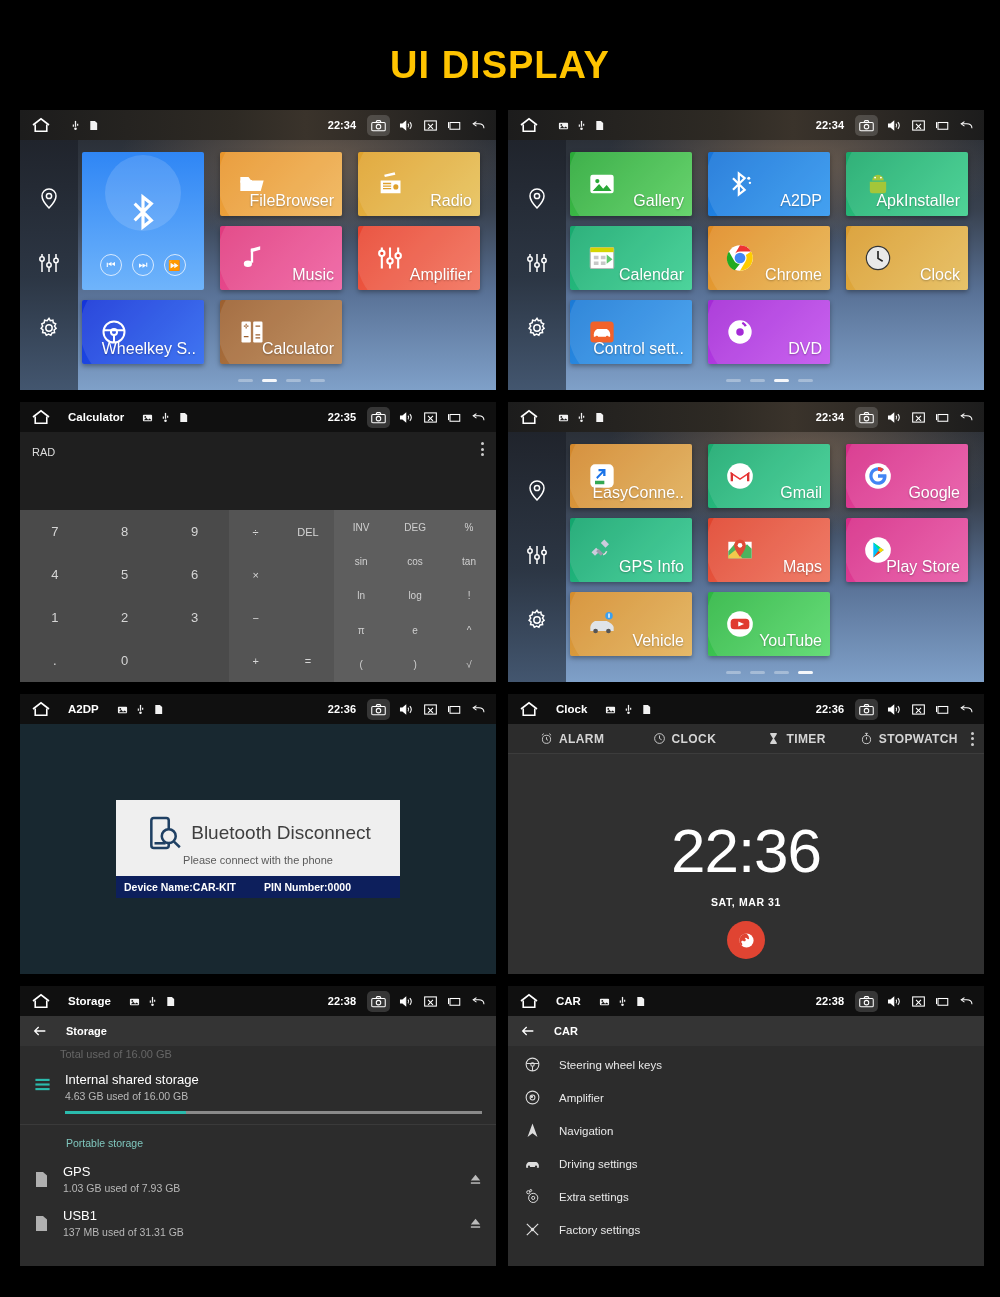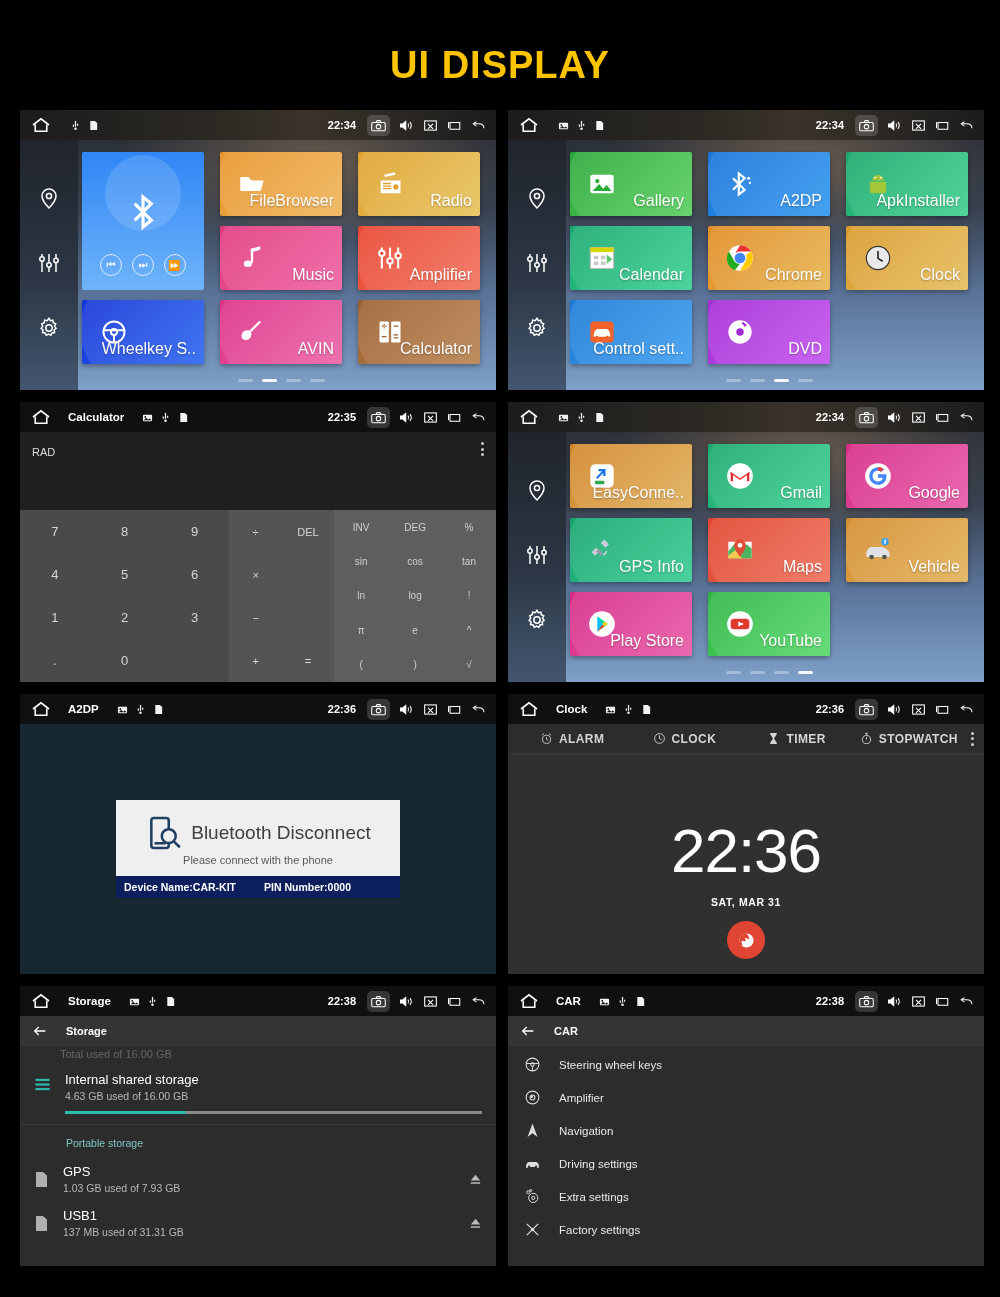--- a/index.html
+++ b/index.html
@@ -272,29 +272,20 @@
         <div class="tile" style="background:linear-gradient(135deg,#1433d8,#2a66f0)">
           <span class="ticon">
               <svg viewBox="0 0 24 24" fill="none" stroke="#fff" stroke-width="1.7">
                 <circle cx="12" cy="12" r="9"></circle>
                 <circle cx="12" cy="12" r="2.6"></circle>
                 <path d="M3.4 10.5h17M12 14.6V21"></path>
               </svg>
             </span>
           <span class="tlabel">Wheelkey S..</span>
         </div>
-        <div class="tile" style="background:linear-gradient(135deg,#dd2f86,#ec62a6)">
-          <span class="ticon">
-              <svg viewBox="0 0 24 24" fill="none" stroke="#fff" stroke-width="2">
-                <path d="M19 3l-9 9"></path>
-                <path d="M10 12a4 4 0 00-6 3c0 2 1 3 3 3a4 4 0 003-6z" fill="#fff"></path>
-              </svg>
-            </span>
-          <span class="tlabel">AVIN</span>
-        </div>
         <div class="tile" style="background:linear-gradient(135deg,#9c6030,#b8824e)">
           <span class="ticon">
               <svg viewBox="0 0 24 24" fill="#fff">
                 <rect x="3" y="3" width="8" height="18" rx="1"></rect>
                 <rect x="13" y="3" width="8" height="18" rx="1"></rect>
                 <path d="M5 6.5h4v1H5zM6.5 5v4h1V5zM15 6.5h4v1h-4zM5 15.5h4v1H5zM15 14h4v1h-4zM15 16.5h4v1h-4z" fill="#9c6030"></path>
               </svg>
             </span>
           <span class="tlabel">Calculator</span>
         </div>
@@ -688,43 +679,43 @@
               <svg viewBox="0 0 24 24">
                 <path d="M2 5h20v14H2z" fill="#fff"></path>
                 <path d="M2 13l7-8 5 6 4-4 4 4v8H2z" fill="#4db35e"></path>
                 <path d="M2 17l6-5 6 7H2z" fill="#f2c94c"></path>
                 <path d="M12 3a5 5 0 015 5c0 3.7-5 10-5 10S7 11.7 7 8a5 5 0 015-5z" fill="#e04b37"></path>
                 <circle cx="12" cy="8" r="2" fill="#fff"></circle>
               </svg>
             </span>
           <span class="tlabel">Maps</span>
         </div>
+        <div class="tile" style="background:linear-gradient(135deg,#d62a86,#e857a6)">
+          <span class="ticon">
+              <svg viewBox="0 0 24 24">
+                <circle cx="12" cy="12" r="11" fill="#fff"></circle>
+                <path d="M8 5.5l9 6.5-9 6.5z" fill="#00c0ff"></path>
+                <path d="M8 5.5l6 4.3-1.8 1.3z" fill="#00e676"></path>
+                <path d="M8 18.5l6-4.3-1.8-1.3z" fill="#ff3d00"></path>
+                <path d="M14 9.8l3 2.2-3 2.2-1.8-2.2z" fill="#ffd600"></path>
+              </svg>
+            </span>
+          <span class="tlabel">Play Store</span>
+        </div>
         <div class="tile" style="background:linear-gradient(135deg,#d48c2c,#e2b158)">
           <span class="ticon">
               <svg viewBox="0 0 24 24">
                 <path d="M2 15c0-2.2 2-5 4-5.6h10c2 .6 6 3.4 6 5.6v3H2z" fill="#dfe3e8"></path>
                 <circle cx="6.5" cy="18" r="2" fill="#555"></circle>
                 <circle cx="17.5" cy="18" r="2" fill="#555"></circle>
                 <circle cx="18" cy="5" r="3.2" fill="#3aa0f0"></circle>
                 <path d="M18 3v3.6" stroke="#fff" stroke-width="1.2"></path>
               </svg>
             </span>
           <span class="tlabel">Vehicle</span>
-        </div>
-        <div class="tile" style="background:linear-gradient(135deg,#d62a86,#e857a6)">
-          <span class="ticon">
-              <svg viewBox="0 0 24 24">
-                <circle cx="12" cy="12" r="11" fill="#fff"></circle>
-                <path d="M8 5.5l9 6.5-9 6.5z" fill="#00c0ff"></path>
-                <path d="M8 5.5l6 4.3-1.8 1.3z" fill="#00e676"></path>
-                <path d="M8 18.5l6-4.3-1.8-1.3z" fill="#ff3d00"></path>
-                <path d="M14 9.8l3 2.2-3 2.2-1.8-2.2z" fill="#ffd600"></path>
-              </svg>
-            </span>
-          <span class="tlabel">Play Store</span>
         </div>
         <div class="tile" style="background:linear-gradient(135deg,#2cb541,#56d96a)">
           <span class="ticon">
               <svg viewBox="0 0 24 24">
                 <circle cx="12" cy="12" r="11" fill="#fff"></circle>
                 <rect x="4" y="7.5" width="16" height="9" rx="3" fill="#e03a2f"></rect>
                 <path d="M10.5 9.8l5 2.2-5 2.2z" fill="#fff"></path>
               </svg>
             </span>
           <span class="tlabel">YouTube</span>

